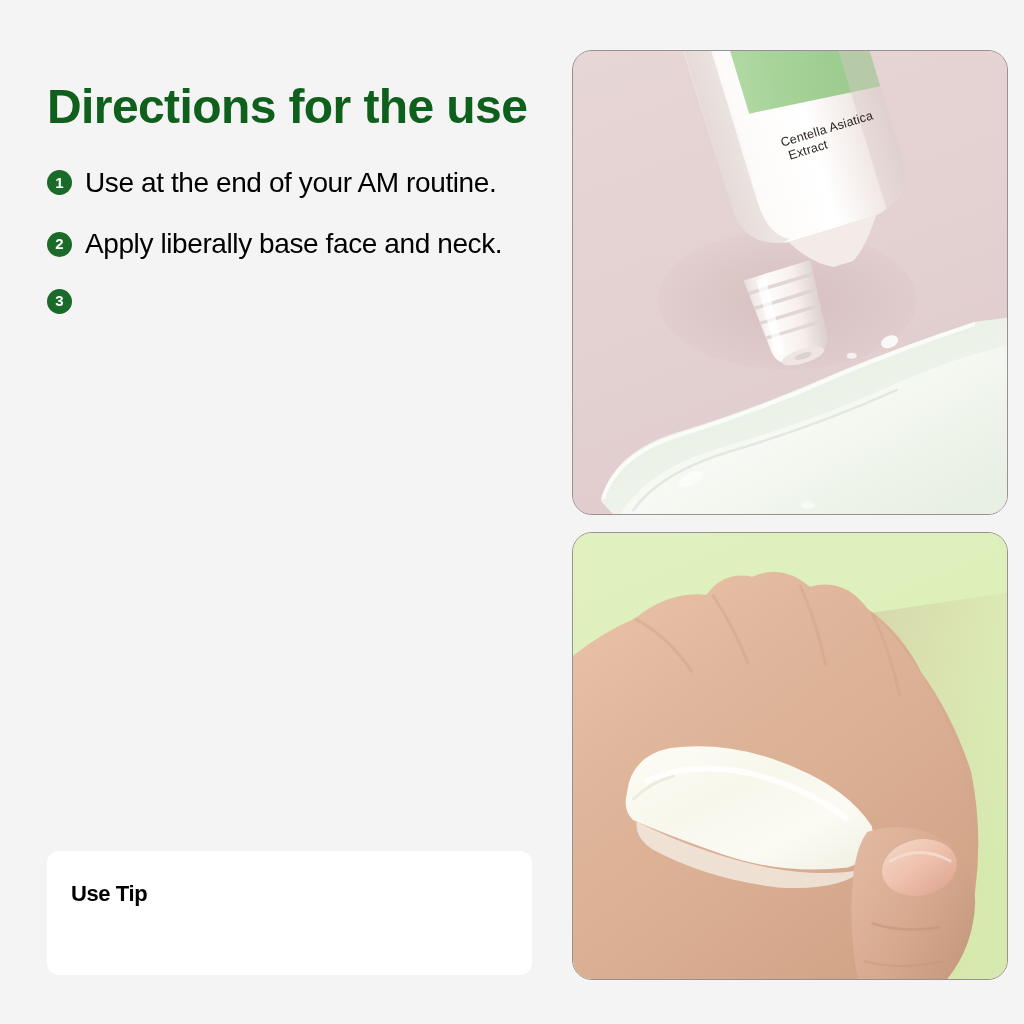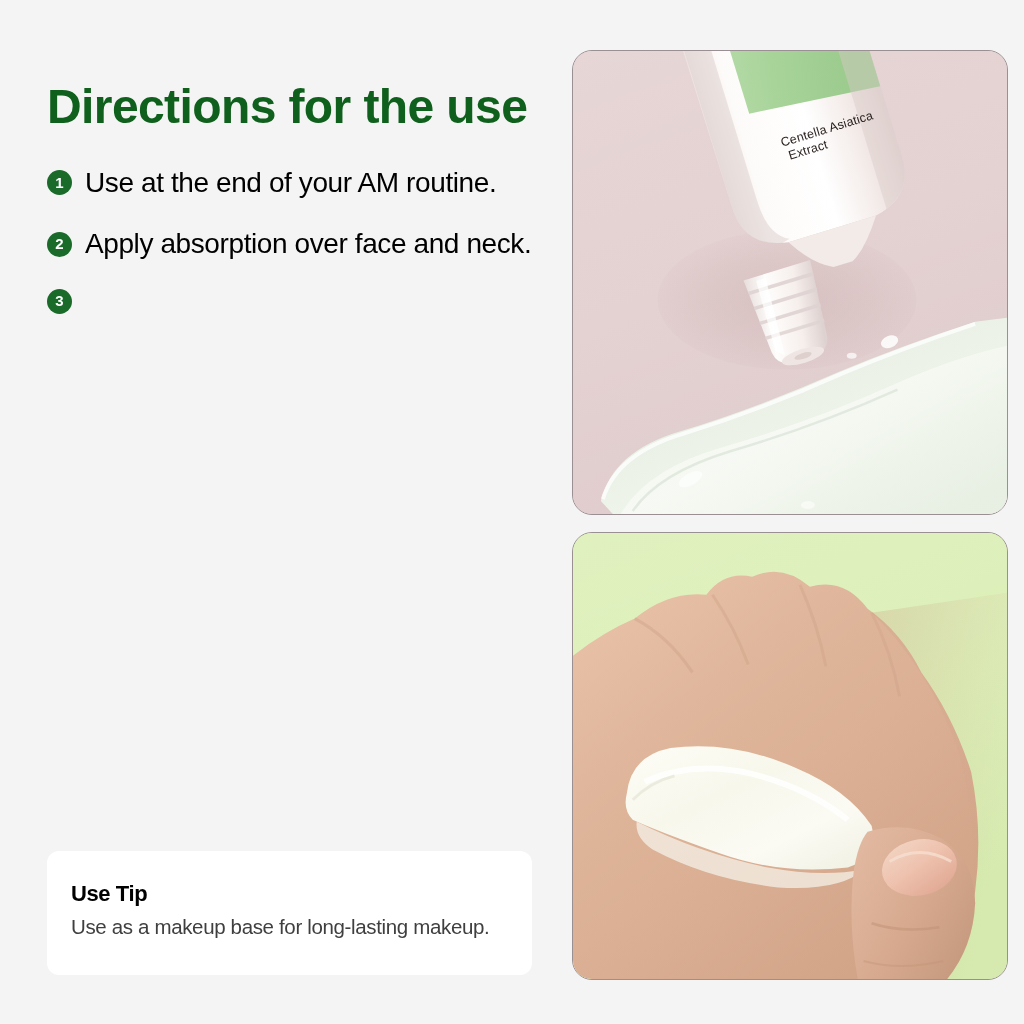--- a/index.html
+++ b/index.html
@@ -140,34 +140,33 @@
 
     <ul id="steps-list">
 
       <li class="step-item">
         <span class="step-badge">1</span>
         <span class="step-text">Use at the end of your AM routine.</span>
       </li>
 
       <li class="step-item">
         <span class="step-badge">2</span>
-        <span class="step-text">Apply absorption over face and neck.</span>
+        <span class="step-text">Apply liberally base face and neck.</span>
       </li>
 
       <li class="step-item">
         <span class="step-badge">3</span>
       </li>
 
     </ul>
   </div>
 
   <div id="use-tip-card">
     <div id="use-tip-inner">
       <div id="use-tip-title">Use Tip</div>
-      <div id="use-tip-body">Use as a makeup base for long-lasting makeup.</div>
     </div>
   </div>
 
   <div id="photo-card-top" class="photo-card">
     <svg class="photo-svg" viewBox="0 0 436 465" preserveAspectRatio="none">
       <defs>
         <linearGradient id="pinkBg" x1="0" y1="0" x2="0.35" y2="1">
           <stop offset="0%" stop-color="#e7d6d6"></stop>
           <stop offset="55%" stop-color="#e4d1d1"></stop>
           <stop offset="100%" stop-color="#e0cccd"></stop>

